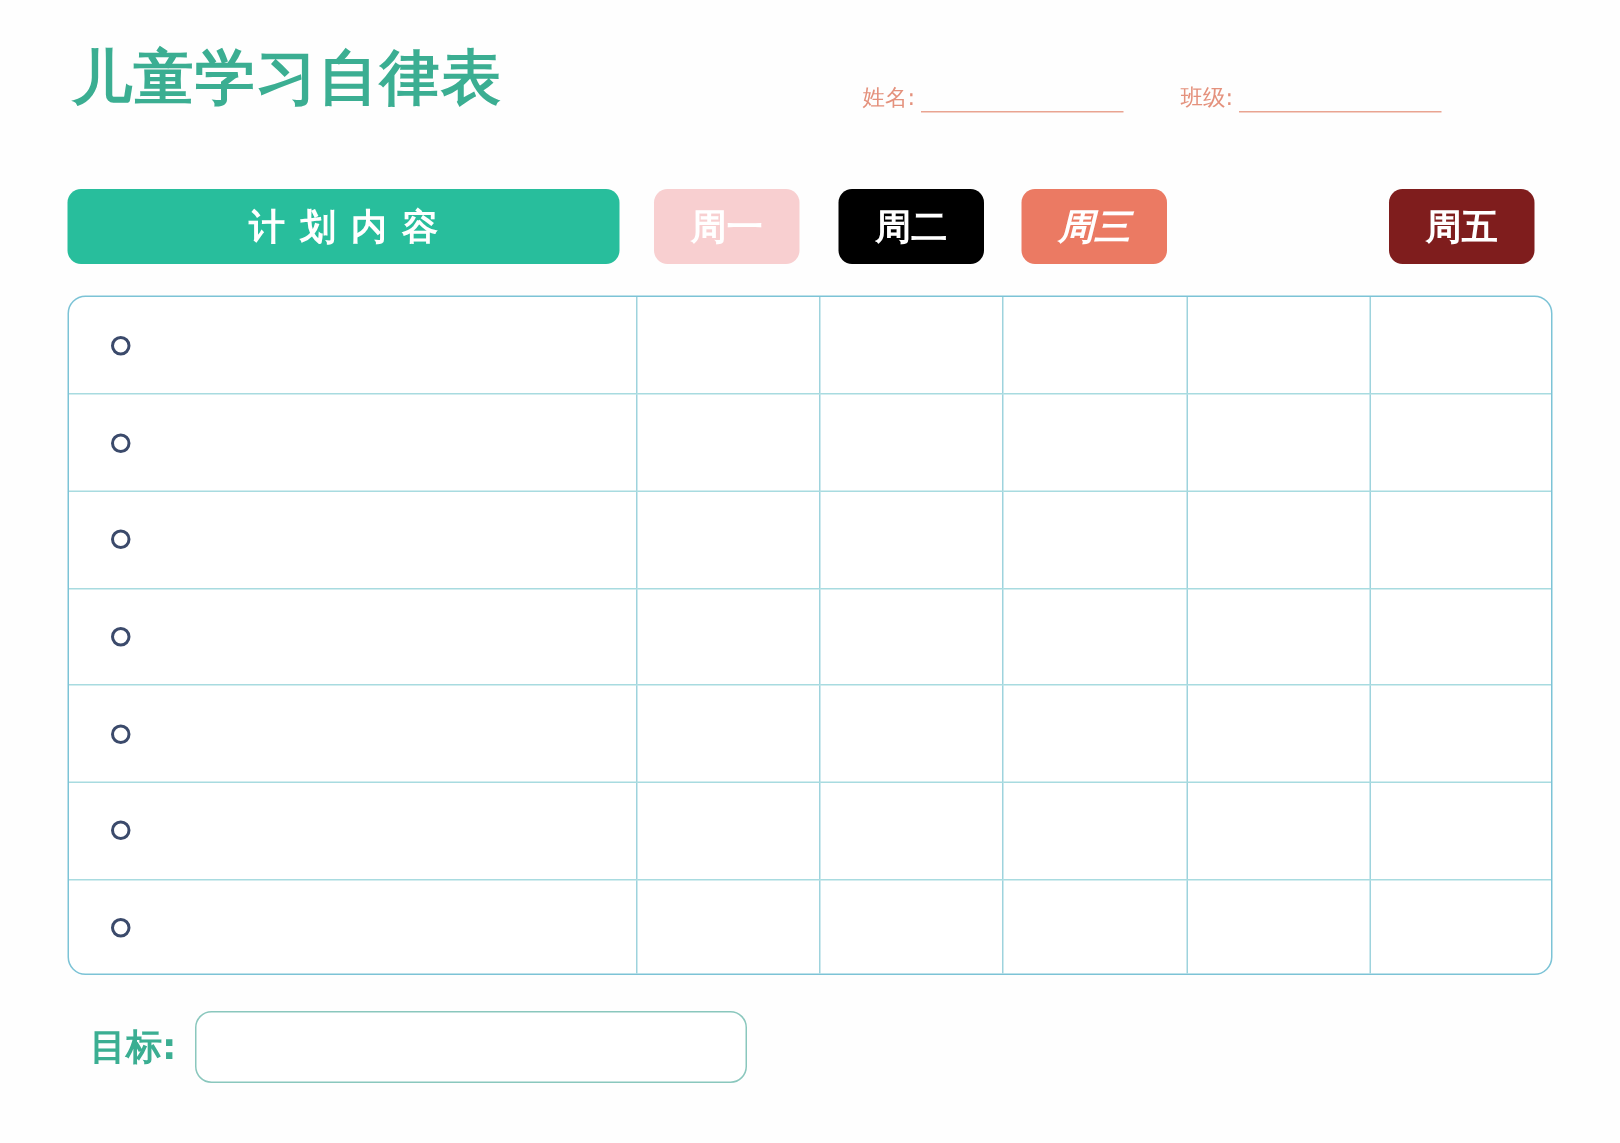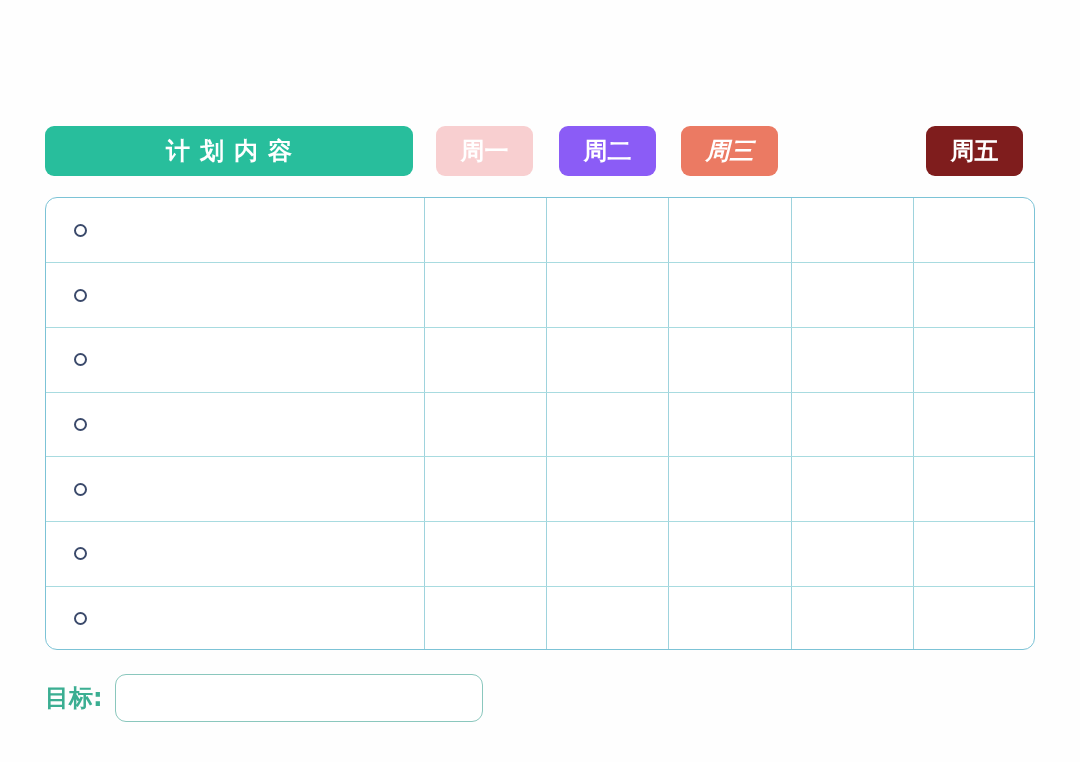--- a/index.html
+++ b/index.html
@@ -157,20 +157,21 @@
     left: 45px;
     top: 668px;
     width: 992px;
     height: 60px;
     display: flex;
     align-items: center;
   }
   .foot-group {
     display: flex;
     align-items: center;
+    margin-left: 15px;
   }
   .foot-label {
     font-size: 24px;
     font-weight: 700;
     color: #3bae92;
     white-space: nowrap;
     margin-right: 12px;
   }
   .foot-box {
     height: 48px;
@@ -181,28 +182,46 @@
   }
   .foot-box-goal   { width: 368px; }
   .foot-box-reward { width: 368px; }
   .foot-gap { width: 42px; }
 </style>
 </head>
 <body>
 
 <div class="page">
 
+  <div class="header-row">
+
+    <div class="page-title">儿童学习自律表</div>
+
+    <div class="meta-fields">
+
+      <div class="meta-field">
+        <span class="meta-label">姓名:</span>
+        <span class="meta-line"></span>
+      </div>
+
+      <div class="meta-field">
+        <span class="meta-label">班级:</span>
+        <span class="meta-line"></span>
+      </div>
+
+    </div>
+  </div>
 
   <div class="col-headers">
 
     <div class="pill pill-plan" style="background:#28be9c">计划内容</div>
 
     <div class="pill pill-day pill-d0" style="background:#f8cfd0">周一</div>
 
-    <div class="pill pill-day pill-d1" style="background:#8b5cf6">周二</div>
+    <div class="pill pill-day pill-d1" style="background:#000000">周二</div>
 
     <div class="pill pill-day pill-d2" style="background:#eb7a63">周三</div>
 
 
     <div class="pill pill-day pill-d4" style="background:#7f1d1d">周五</div>
   </div>
 
   <div class="table-wrap">
     <table class="plan-table">
       <tbody>

